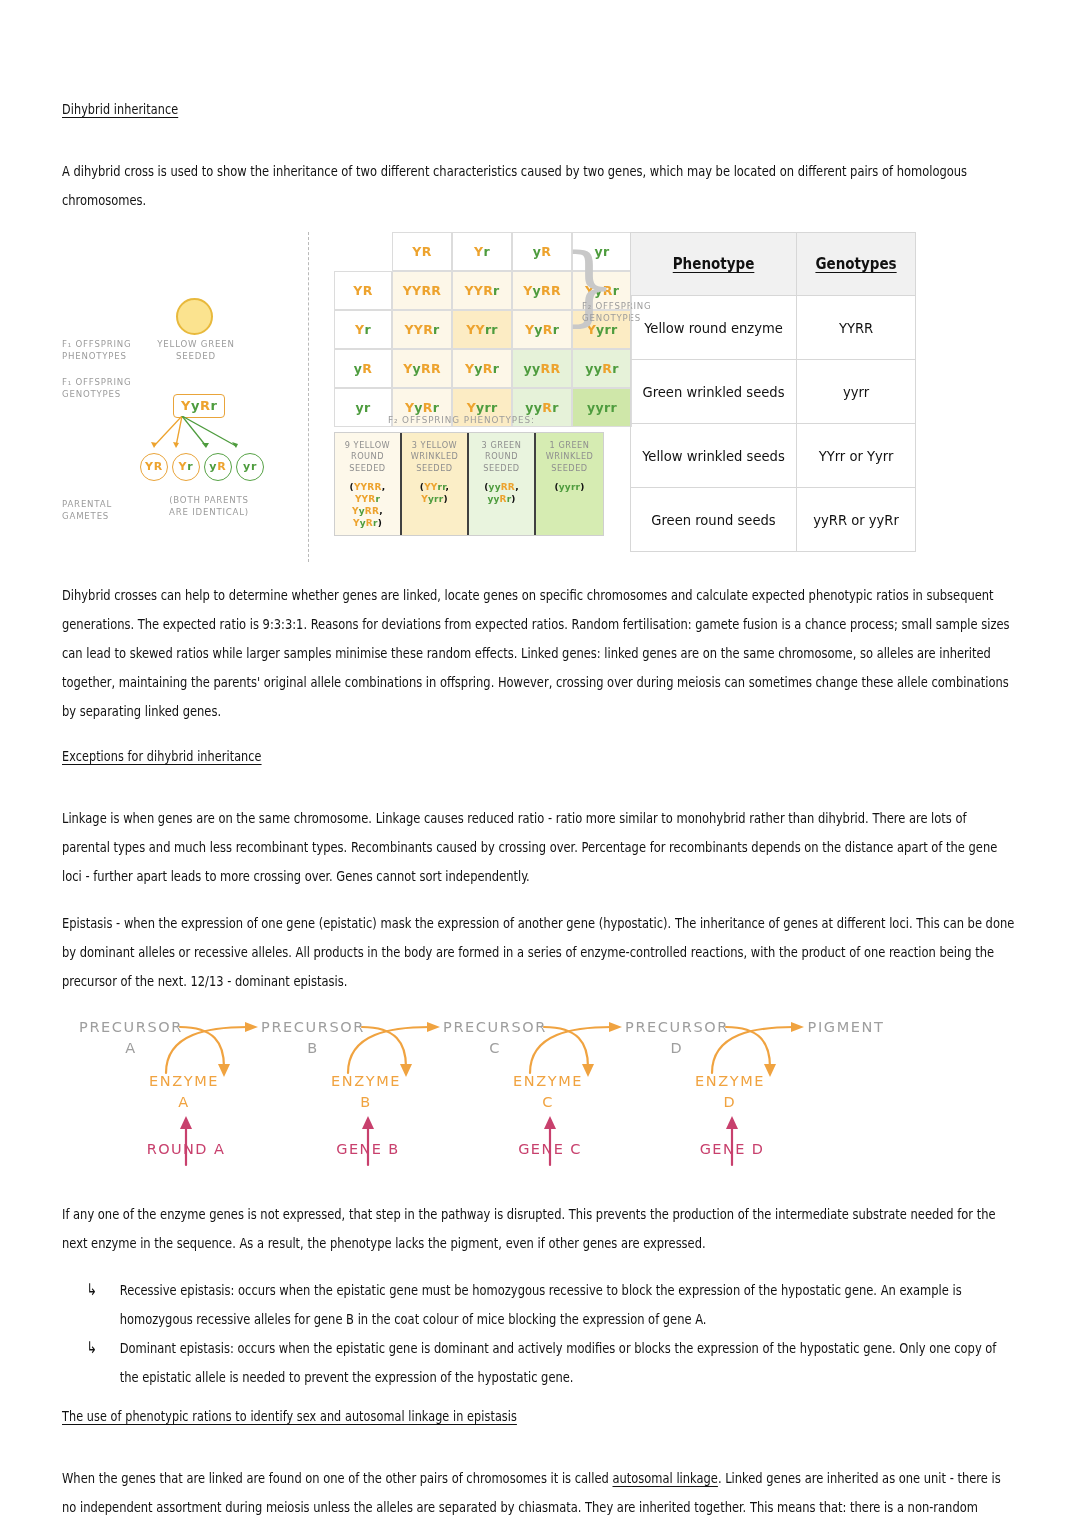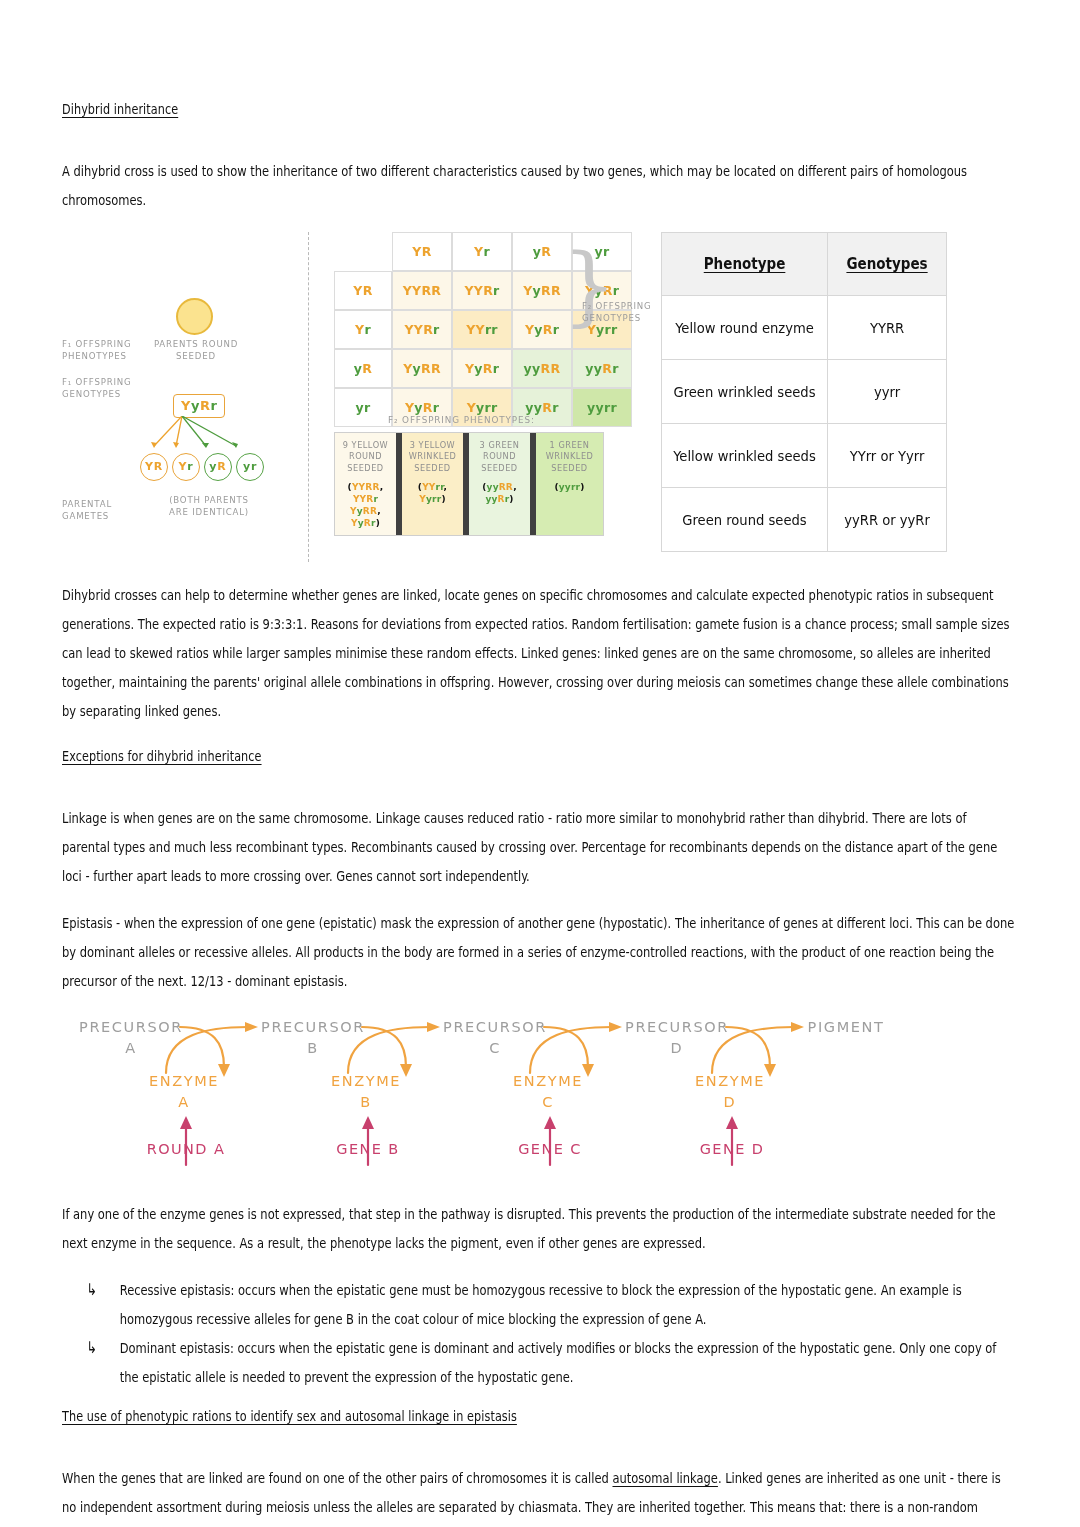--- a/index.html
+++ b/index.html
@@ -146,31 +146,31 @@
     position:absolute;left:314px;top:183px;
     font-family:"DejaVu Sans","Liberation Sans",sans-serif;
     font-size:8.8px;color:#9c9c9c;letter-spacing:0.9px;padding-left:12px;
   }
   .phenorow{
     position:absolute;left:272px;top:200px;display:flex;
     border:1px solid #cfcfcf;
   }
   .phenobox{
     width:67px;min-height:85px;padding:7px 3px 6px 3px;box-sizing:border-box;
-    border-right:6px solid #404040;
+    border-right:2px solid #404040;
     text-align:center;
     font-family:"DejaVu Sans","Liberation Sans",sans-serif;
   }
   .phenobox:last-child{border-right:none;}
   .phenobox .ph{font-size:8.2px;color:#8f8f8f;letter-spacing:0.5px;line-height:11.5px;}
   .phenobox .gt{font-size:9px;font-weight:bold;letter-spacing:0.2px;line-height:12px;margin-top:7px;}
 
   
   .ptable{
-    position:absolute;left:599px;top:0px;
+    position:absolute;left:568px;top:0px;
     width:286px;
     border-collapse:collapse;
   }
   .ptable td,.ptable th{
     border:1px solid #d7d7d7;
     text-align:center;
     font-family:"Liberation Sans Narrow","DejaVu Sans Condensed","Liberation Sans",sans-serif;
   }
   .ptable th{
     background:#f1f1f1;height:60px;
@@ -216,21 +216,21 @@
   <div class="fig1">
 
     <div class="cross">
       <div class="seedcircle"></div>
 
       <div class="lbl" style="left:0px;top:40px;width:96px;text-align:left;">
         <div>F₁ OFFSPRING</div>
         <div>PHENOTYPES</div>
       </div>
       <div class="lbl" style="left:84px;top:40px;width:100px;">
-        <div>PARENTS ROUND</div>
+        <div>YELLOW GREEN</div>
         <div>SEEDED</div>
       </div>
 
       <div class="lbl" style="left:0px;top:78px;width:96px;text-align:left;">
         <div>F₁ OFFSPRING</div>
         <div>GENOTYPES</div>
       </div>
 
       <div class="genobox"><span class="Y">Y</span><span class="y">y</span><span class="R">R</span><span class="r">r</span></div>
 

